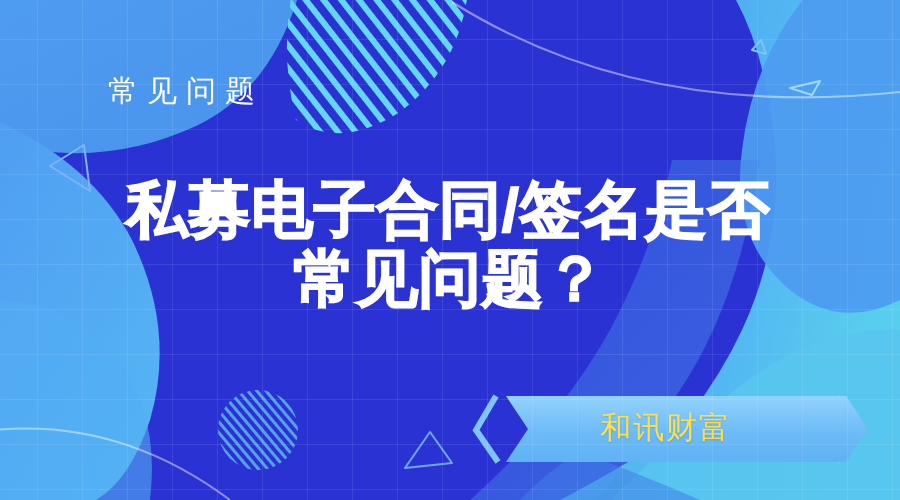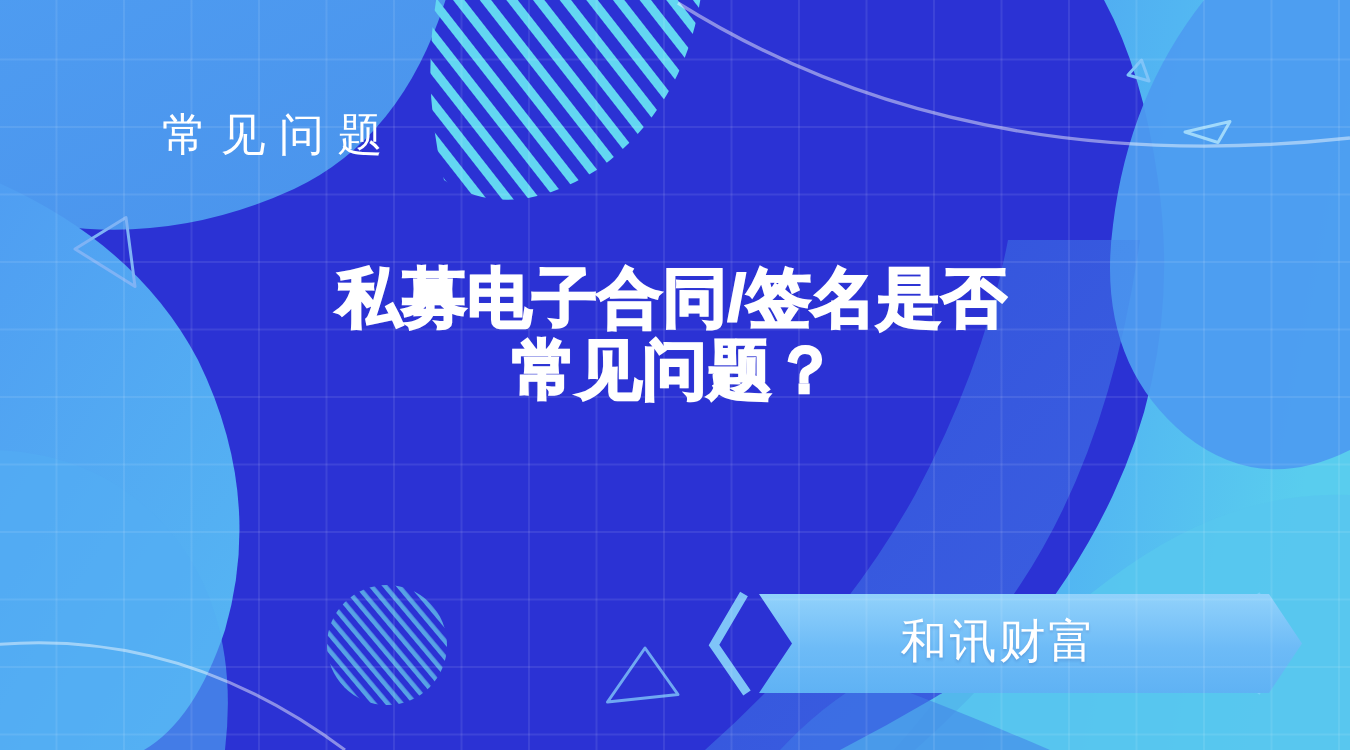--- a/index.html
+++ b/index.html
@@ -31,37 +31,37 @@
     letter-spacing:.30em;
     color:#ffffff;
     font-weight:400;
     white-space:nowrap;
   }
   #title{
     position:absolute;left:0;right:0;top:175px;
     text-align:center;
     color:#ffffff;
     font-weight:bold;
-    font-size:43px;
+    font-size:62px;
     line-height:1.12;
     letter-spacing:.01em;
     -webkit-text-stroke:1.6px #ffffff;
     text-shadow:0 0 1px #fff;
     padding:0 30px;
   }
   #title .tl{display:block;}
   #title .line1{margin-left:-4px;}
   
   #banner-wrap{
     position:absolute;left:486px;top:392px;width:400px;height:72px;
   }
   #banner-label{
     position:absolute;left:0;top:0;width:400px;height:72px;
     display:flex;align-items:center;justify-content:center;
-    color:#ffffff;font-size:31px;letter-spacing:.06em;
+    color:#fde047;font-size:31px;letter-spacing:.06em;
     font-weight:400;
     padding-right:40px;
     box-sizing:border-box;
     text-shadow:0 1px 2px rgba(20,40,120,.18);
   }
 </style>
 </head>
 <body>
 
 <div id="card">

